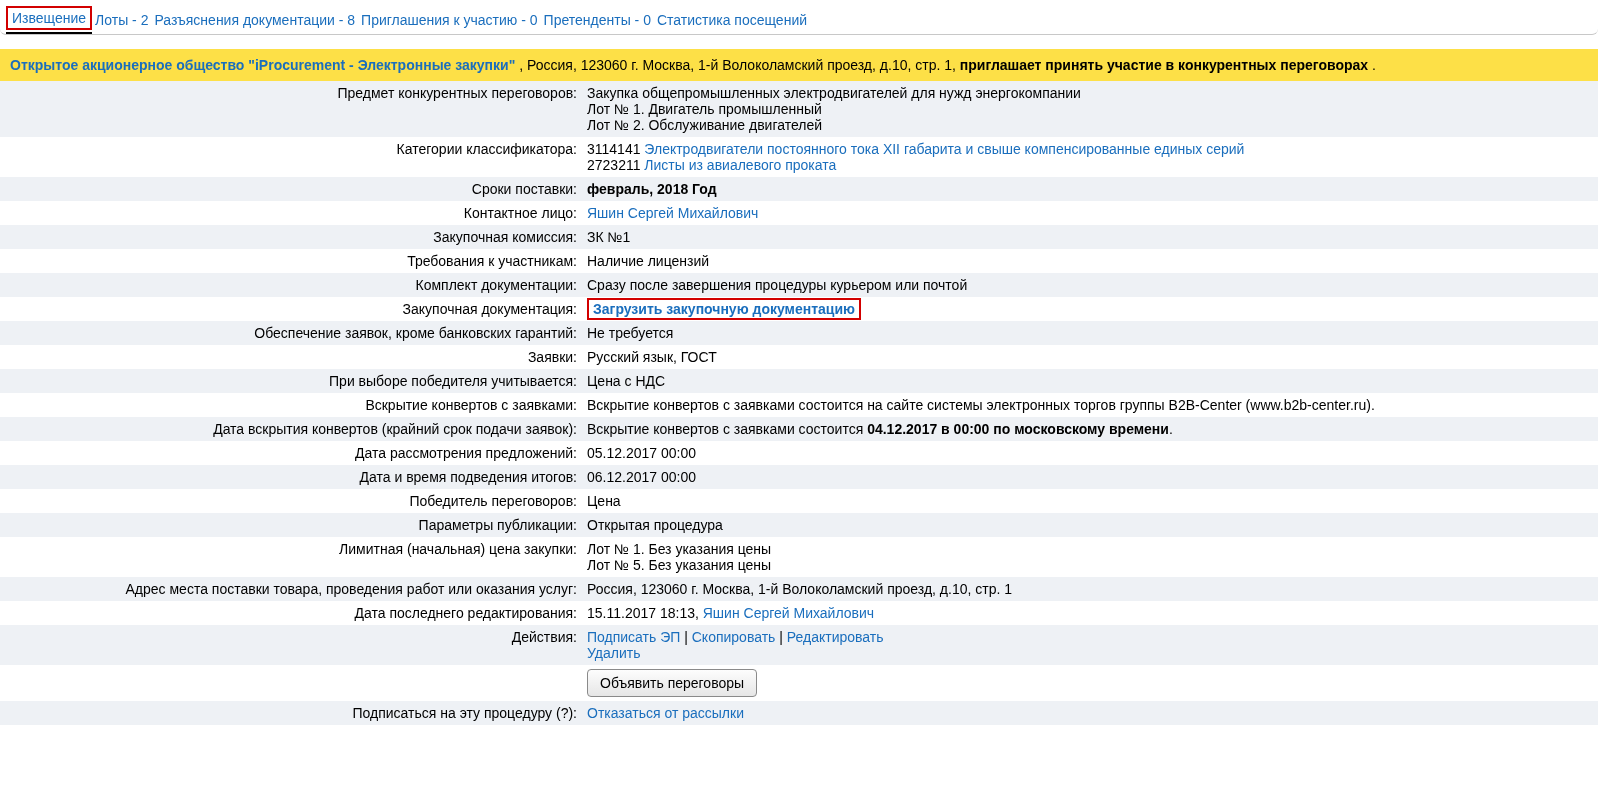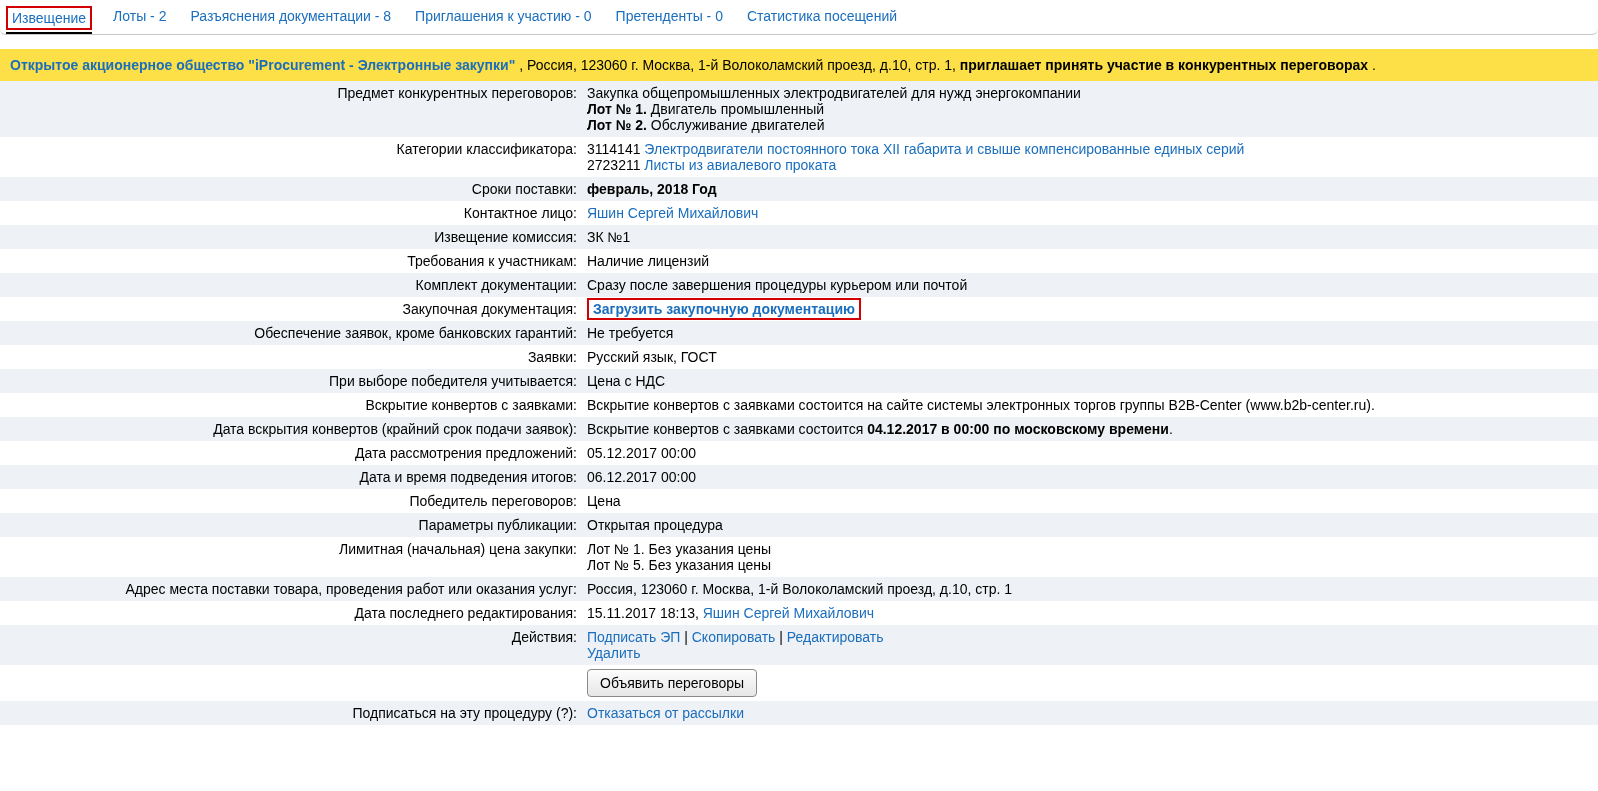--- a/index.html
+++ b/index.html
@@ -7,25 +7,24 @@
     margin: 0;
     padding: 0;
     font-family: Arial, Helvetica, sans-serif;
     font-size: 14px;
     background: #fff;
     color: #000;
     width: 1598px;
   }
   .tabs {
     display: flex;
-    gap: 18px;
     padding: 6px 6px 4px 6px;
     border-bottom: 1px solid #c8c8c8;
     font-size: 14px;
-    align-items: flex-start;
+    align-items: flex-end;
     border-radius: 6px;
   }
   .tabs a {
     color: #1a6ebd;
     text-decoration: none;
     padding: 2px 3px;
   }
   .tabs a.active {
     border: 2px solid #d20000;
     color: #1a6ebd;
@@ -71,21 +70,21 @@
     text-align: right;
     padding-right: 6px;
     color: #000;
   }
   .row .value {
     flex: 1 1 auto;
     padding-left: 4px;
     color: #000;
   }
   .row .value a { color: #1a6ebd; text-decoration: none; }
-  .row .value .lot-label { font-weight: bold; }
+  .row .value .lot-label { font-weight: normal; }
   .redbox-link {
     color: #1a6ebd;
     text-decoration: none;
     border: 2px solid #d20000;
     padding: 1px 4px;
     font-weight: bold;
   }
   .btn {
     display: inline-block;
     padding: 5px 12px;
@@ -139,21 +138,21 @@
     <div class="label">Сроки поставки:</div>
     <div class="value"><b>февраль, 2018 Год</b></div>
   </div>
 
   <div class="row">
     <div class="label">Контактное лицо:</div>
     <div class="value"><a href="#">Яшин Сергей Михайлович</a></div>
   </div>
 
   <div class="row">
-    <div class="label">Извещение комиссия:</div>
+    <div class="label">Закупочная комиссия:</div>
     <div class="value">ЗК №1</div>
   </div>
 
   <div class="row">
     <div class="label">Требования к участникам:</div>
     <div class="value">Наличие лицензий</div>
   </div>
 
   <div class="row">
     <div class="label">Комплект документации:</div>

